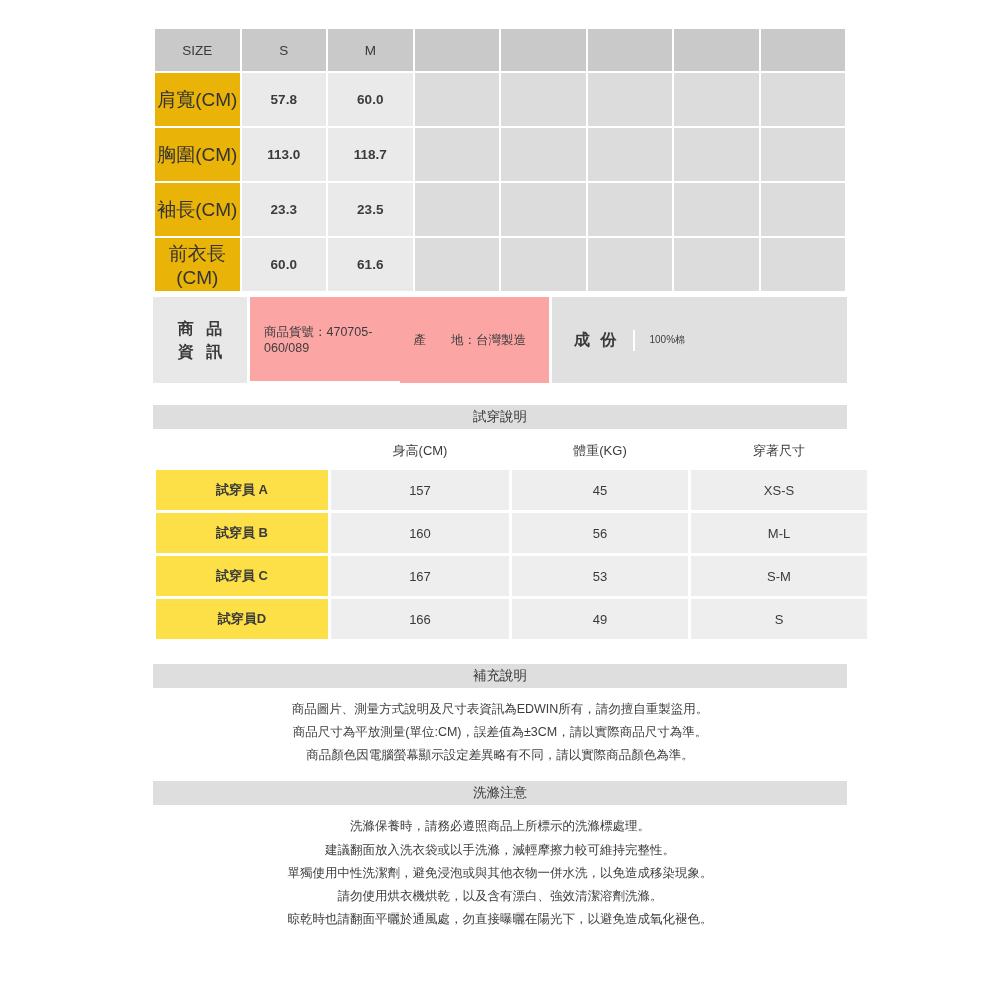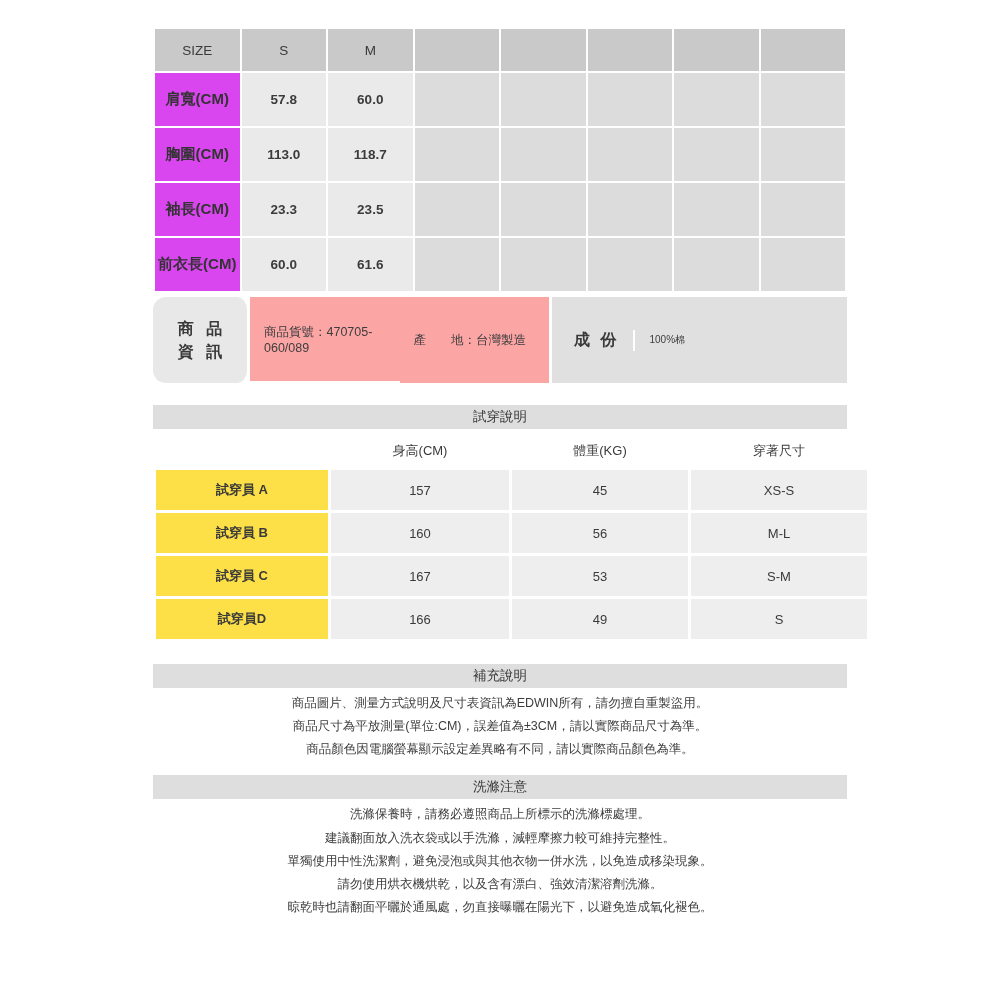--- a/index.html
+++ b/index.html
@@ -42,23 +42,23 @@
     color: #3b3b3b;
     background: #e3e3e3;
   }
   table.size-table tr.head td {
     height: 40px;
     background: #c9c9c9;
     font-size: 13.5px;
     color: #3a3a3a;
   }
   table.size-table td.label {
-    background: #d946ef;
-    font-size: 15px;
-    font-weight: bold;
+    background: #eab308;
+    font-size: 19px;
+    font-weight: normal;
     color: #333;
   }
   table.size-table tr.head td.label {
     background: #c9c9c9;
     font-weight: normal;
   }
   table.size-table td.val {
     background: #eaeaea;
     font-weight: bold;
     font-size: 13.5px;
@@ -83,21 +83,20 @@
     display: flex;
     flex-direction: column;
     align-items: center;
     justify-content: center;
     font-size: 16px;
     font-weight: bold;
     letter-spacing: 4px;
     color: #3a3a3a;
     border-right: 3px solid #ffffff;
     line-height: 1.45;
-    border-radius: 13px;
   }
   .info-title span { display:block; text-indent: 4px;}
   .info-mid {
     width: 299px;
     background: #fca5a5;
     border-right: 3px solid #ffffff;
     display: flex;
   }
   .info-row {
     flex: 1;
@@ -171,21 +170,21 @@
     background: #eeeeee;
   }
 
   
   .notes {
     width: 694px;
     text-align: center;
     font-size: 12.5px;
     color: #3d3d3d;
     line-height: 1.85;
-    padding-top: 4px;
+    padding-top: 10px;
   }
   .spacer-14 { height: 14px; }
   .spacer-22 { height: 22px; }
 </style>
 </head>
 <body>
 
 <div class="page">
   <div class="wrap">
 

